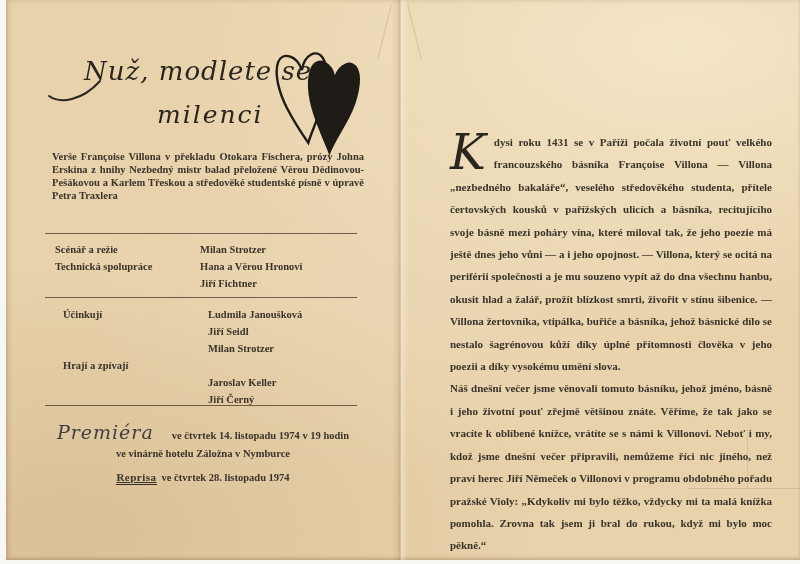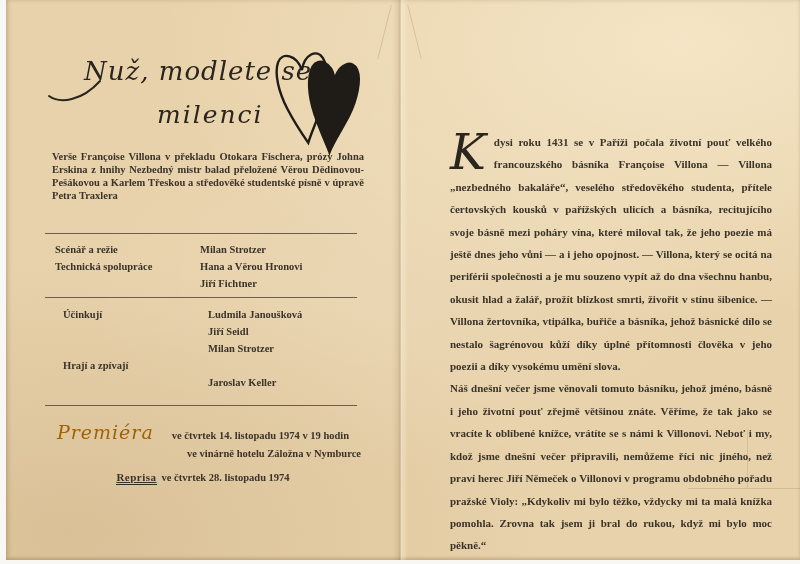--- a/index.html
+++ b/index.html
@@ -54,23 +54,23 @@
   .rule1{top:233px;} .rule2{top:297px;} .rule3{top:405px;}
   .credits{position:absolute;left:55px;width:305px;font-size:10.5px;font-weight:bold;color:#3a332a;}
   .credits-1{top:241px;} .credits-2{top:306px;margin-left:8px;}
   .credit-row{display:flex;height:17px;line-height:17px;}
   .credit-label{width:145px;flex:0 0 145px;}
   .credit-value{flex:1;}
   .premiere{position:absolute;left:45px;top:420px;width:316px;text-align:center;color:#3a332a;}
   .prem-line1{height:24px;line-height:24px;}
   .prem-script{
     font-family:"DejaVu Serif",serif;font-style:italic;font-size:19px;
-    letter-spacing:1px;color:#a16207;margin-right:18px;
+    letter-spacing:1px;color:#404040;margin-right:18px;
   }
-  .prem-rest,.prem-line2,.rep-rest{font-size:10.5px;font-weight:bold;text-align:right;}
+  .prem-rest,.prem-line2,.rep-rest{font-size:10.5px;font-weight:bold;}
   .prem-line2{height:20px;line-height:20px;}
   .prem-line3{height:24px;line-height:24px;}
   .rep-word{
     font-size:11px;font-weight:bold;border-bottom:1.5px solid #332c23;
     padding-bottom:1px;margin-right:5px;letter-spacing:.5px;text-decoration:underline;
   }
   
   .right-text{
     position:absolute;left:450px;top:131px;width:322px;
     font-size:11px;font-weight:bold;line-height:22.4px;
@@ -150,20 +150,21 @@
   </div>
   <div class="credit-row">
     <span class="credit-label">Hrají a zpívají</span>
   </div>
   <div class="credit-row">
     <span class="credit-label"></span>
     <span class="credit-value">Jaroslav Keller</span>
   </div>
   <div class="credit-row">
     <span class="credit-label"></span>
+    <span class="credit-value">Jiří Černý</span>
   </div>
 </div>
 
 <div class="rule rule3"></div>
 
 <div class="premiere">
   <div class="prem-line1">
     <span class="prem-script">Premiéra</span><span class="prem-rest">ve čtvrtek 14. listopadu 1974 v 19 hodin</span>
   </div>
   <div class="prem-line2">ve vinárně hotelu Záložna v Nymburce</div>

